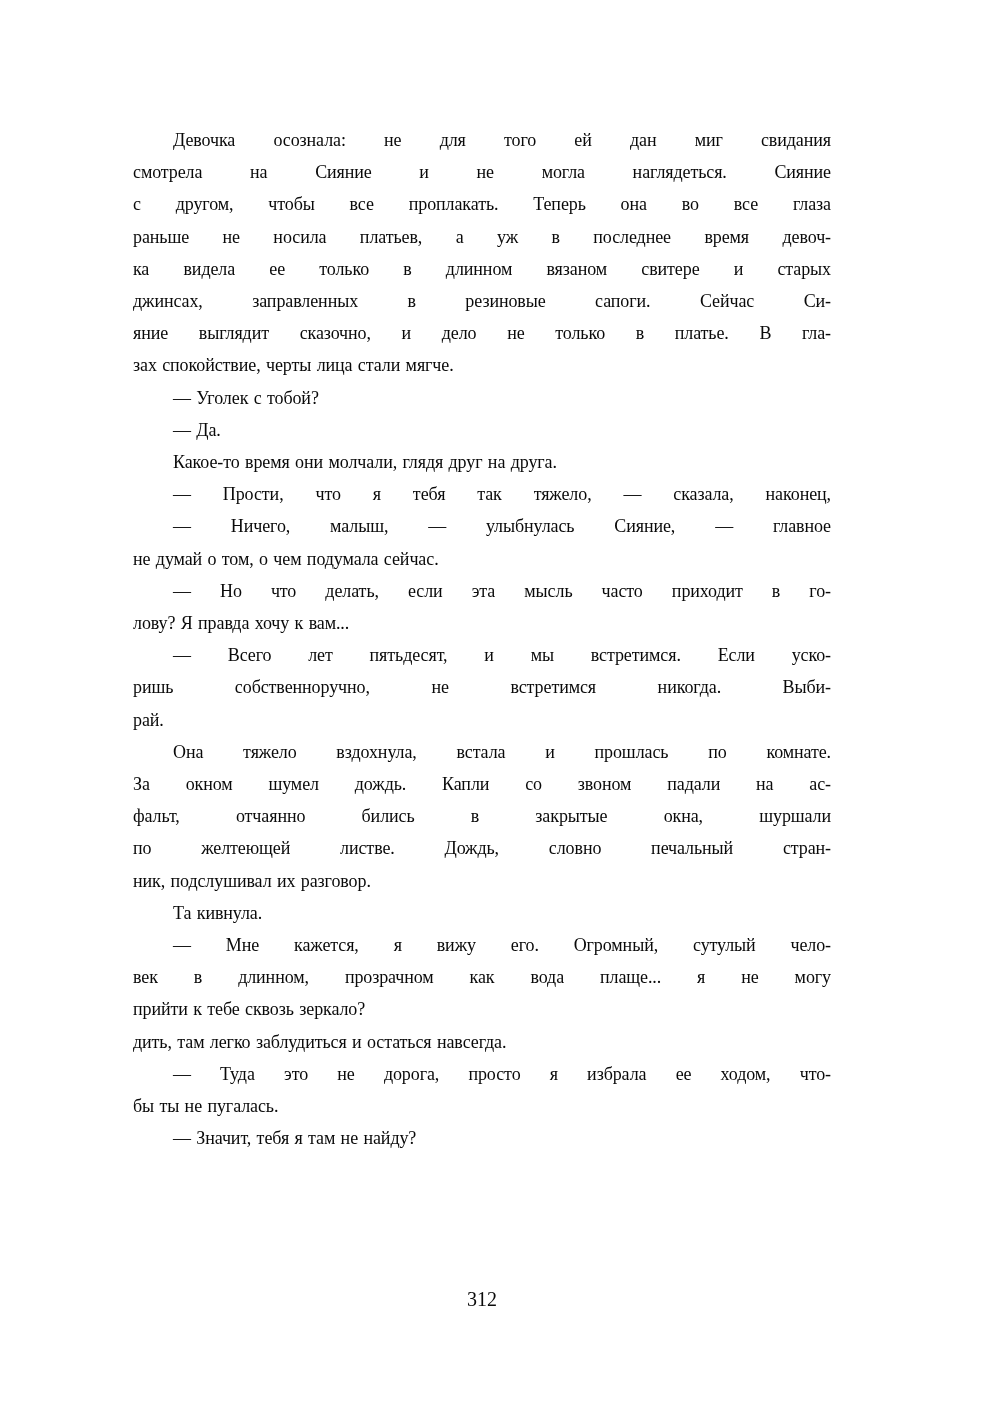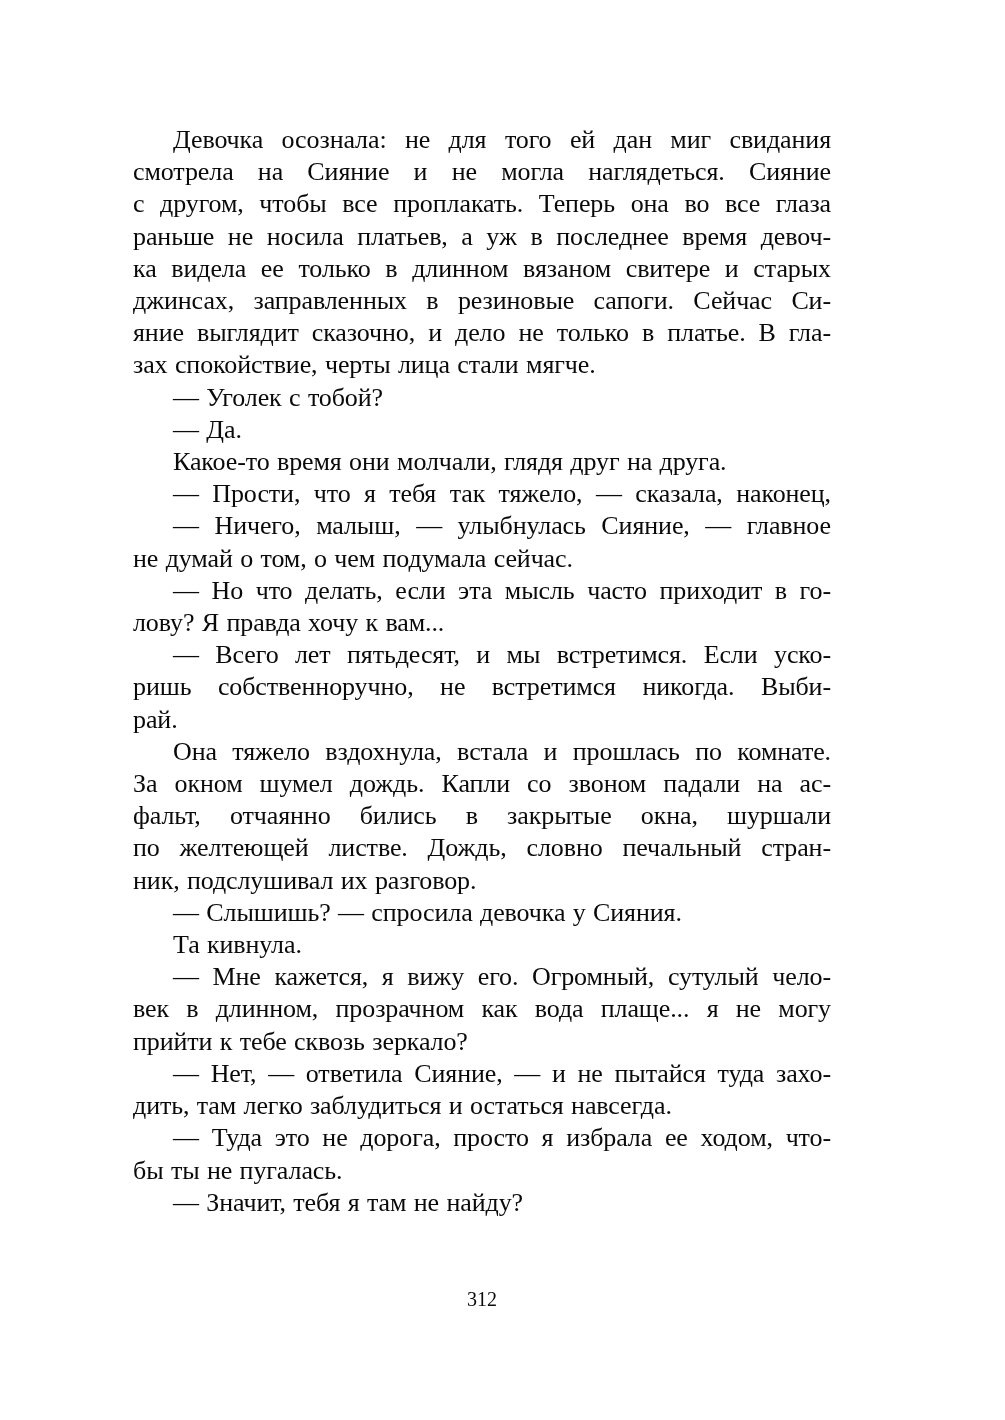--- a/index.html
+++ b/index.html
@@ -18,21 +18,21 @@
   .page {
     position: absolute;
     inset: 0;
     background: #ffffff;
   }
   .text-block {
     position: absolute;
     left: 133px;
     top: 124px;
     width: 698px;
-    font-size: 26px;
+    font-size: 18px;
     line-height: 32.2px;
     letter-spacing: -0.1px;
     word-spacing: 1px;
   }
   .para {
     margin: 0;
     padding: 0;
   }
   .line {
     text-align: justify;
@@ -97,32 +97,28 @@
         <div class="line last">рай.</div>
       </div>
       <div class="para">
         <div class="line first">Она тяжело вздохнула, встала и прошлась по комнате.</div>
         <div class="line">За окном шумел дождь. Капли со звоном падали на ас-</div>
         <div class="line">фальт, отчаянно бились в закрытые окна, шуршали</div>
         <div class="line">по желтеющей листве. Дождь, словно печальный стран-</div>
         <div class="line last">ник, подслушивал их разговор.</div>
       </div>
       <div class="para">
-        <div class="line first last">— Слышишь? — спросила девочка у Сияния.</div>
-      </div>
-      <div class="para">
         <div class="line first last">Та кивнула.</div>
       </div>
       <div class="para">
         <div class="line first">— Мне кажется, я вижу его. Огромный, сутулый чело-</div>
         <div class="line">век в длинном, прозрачном как вода плаще... я не могу</div>
         <div class="line last">прийти к тебе сквозь зеркало?</div>
       </div>
       <div class="para">
-        <div class="line first">— Нет, — ответила Сияние, — и не пытайся туда захо-</div>
         <div class="line last">дить, там легко заблудиться и остаться навсегда.</div>
       </div>
       <div class="para">
         <div class="line first">— Туда это не дорога, просто я избрала ее ходом, что-</div>
         <div class="line last">бы ты не пугалась.</div>
       </div>
       <div class="para">
         <div class="line first last">— Значит, тебя я там не найду?</div>
       </div>
     </div>

